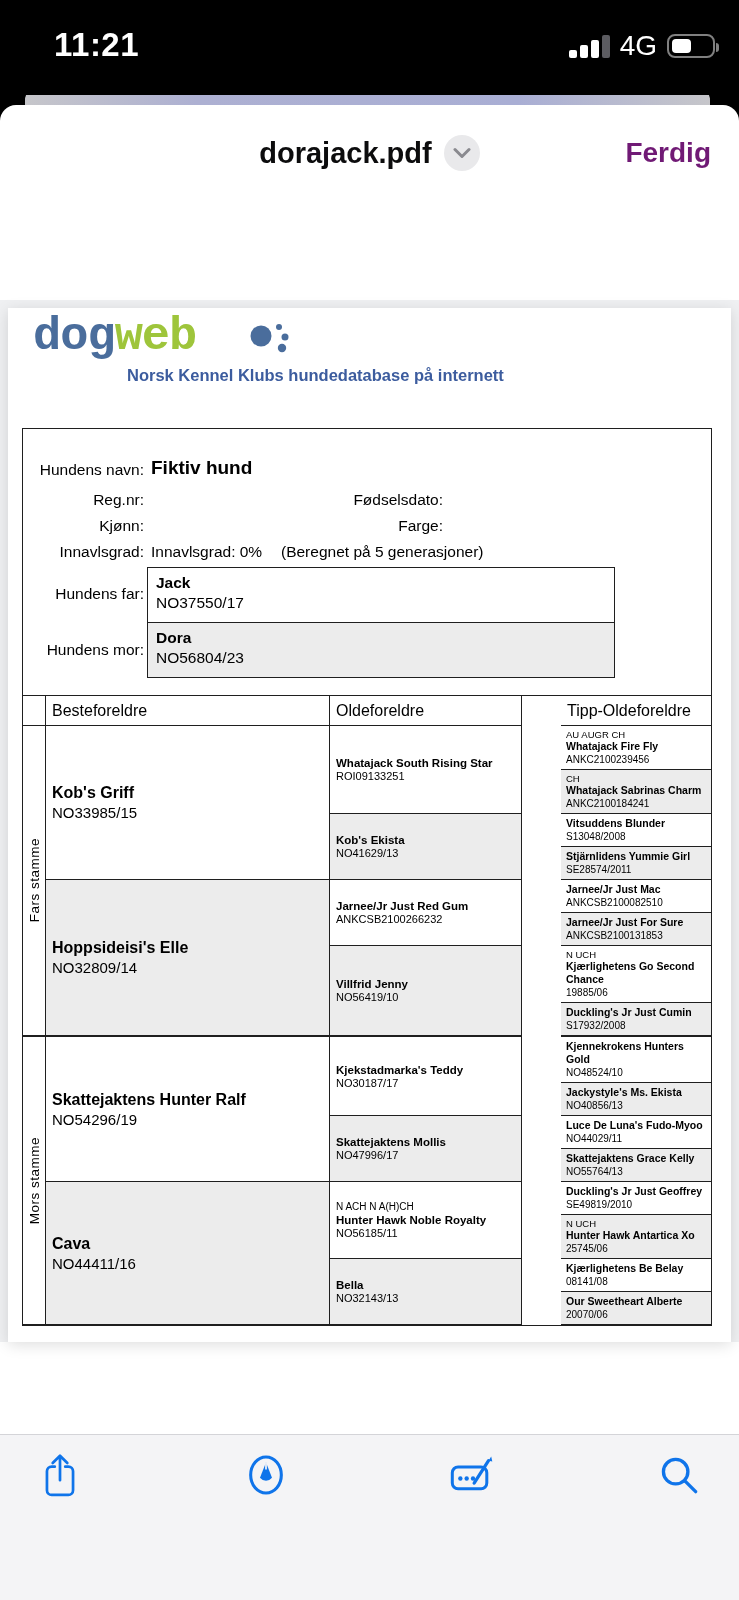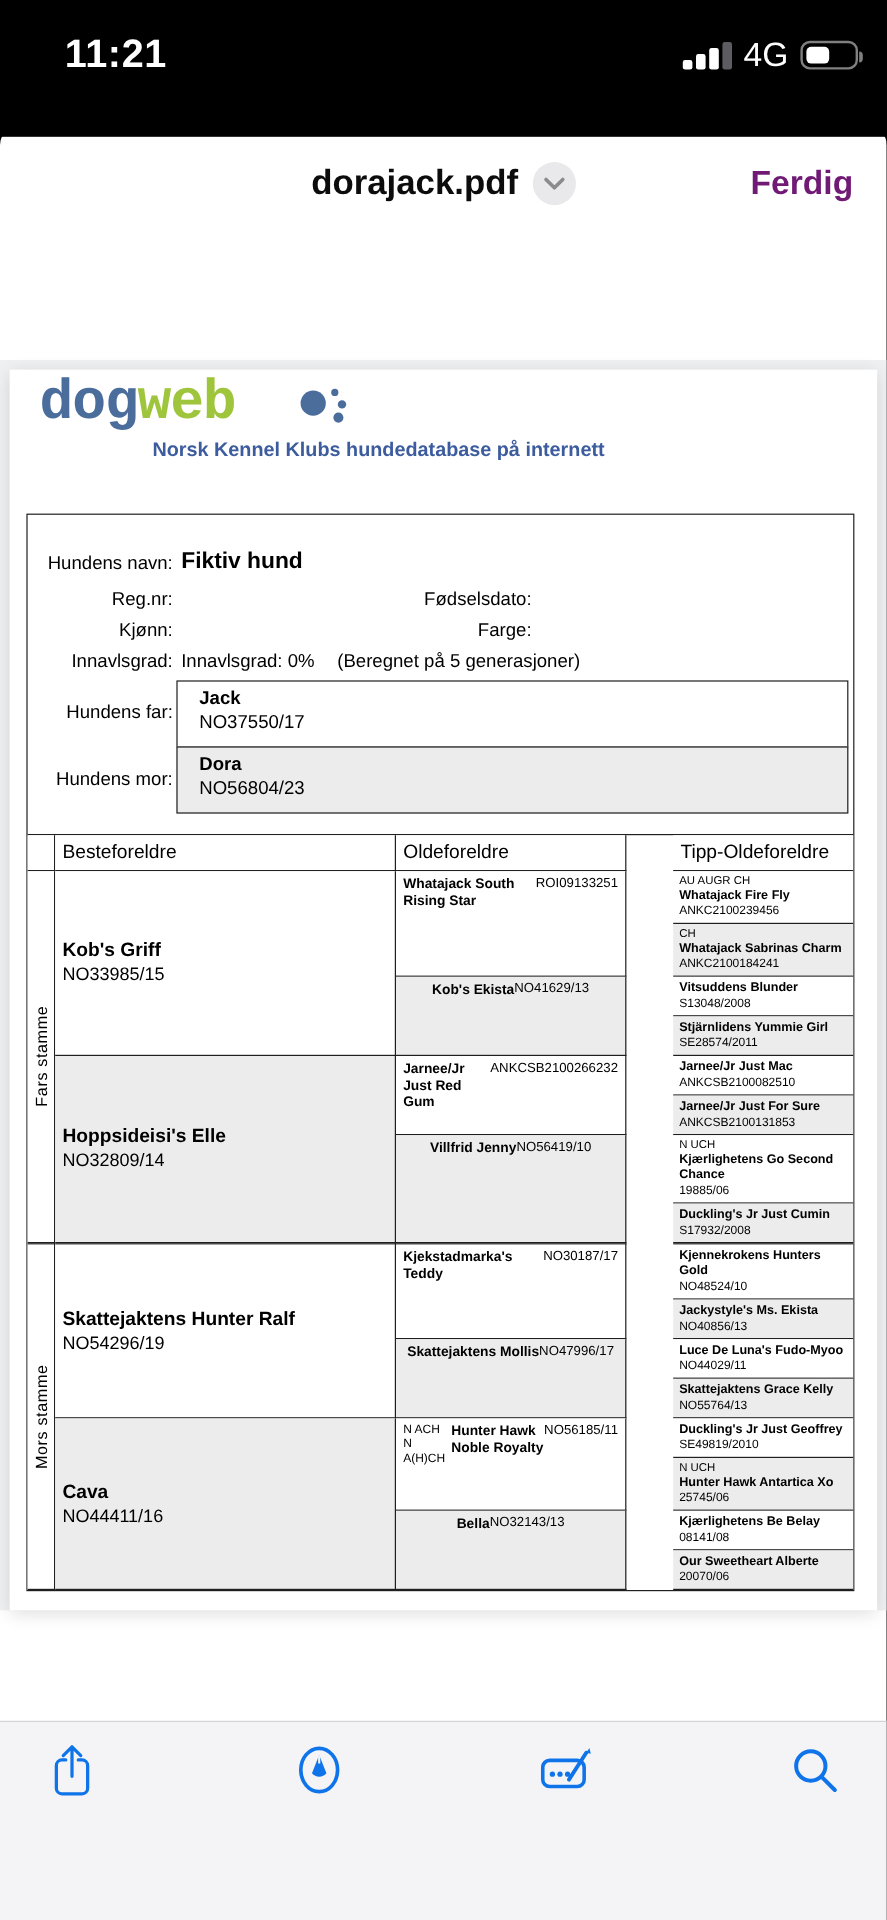--- a/index.html
+++ b/index.html
@@ -4,21 +4,21 @@
 <style>
   * { margin:0; padding:0; box-sizing:border-box; }
   html,body { background:#000; }
   #screen {
     position:relative; width:739px; height:1600px; margin:0 auto;
     background:#000; overflow:hidden;
     font-family:"Liberation Sans", sans-serif;
     -webkit-font-smoothing:antialiased;
   }
   
-  .statusbar { position:absolute; left:0; top:0; width:739px; height:114px; background:#000; z-index:30; }
+  .statusbar { position:absolute; left:0; top:0; width:739px; height:95px; background:#000; z-index:30; }
   .sb-time { position:absolute; left:54px; top:26px; color:#fff; font-size:33px; font-weight:700; letter-spacing:.5px; }
   .sb-right { position:absolute; right:24px; top:30px; display:flex; align-items:center; gap:10px; }
   .sig { display:flex; align-items:flex-end; gap:3px; height:24px; }
   .sig i { display:block; width:8px; border-radius:2px; background:#fff; }
   .sig i.dim { background:#5c5c61; }
   .sb-net { color:#fff; font-size:28px; font-weight:500; }
   .batt { position:relative; width:48px; height:24px; border:2px solid rgba(255,255,255,.5); border-radius:8px; }
   .batt .fill { position:absolute; left:3px; top:3px; bottom:3px; width:19px; background:#fff; border-radius:4px; }
   .batt .cap { position:absolute; right:-6px; top:7px; width:3px; height:9px; background:rgba(255,255,255,.5); border-radius:0 3px 3px 0; }
   
@@ -38,37 +38,37 @@
   .logo-text { position:absolute; left:33px; top:310px; font-size:47px; font-weight:700; letter-spacing:-1px; }
   .logo-dog { color:#4a6d9c; } .logo-web { color:#9ec53b; }
   .tagline { position:absolute; left:127px; top:366px; font-size:16.5px; font-weight:700; color:#3c5c9e; }
   
   .outer-box { position:absolute; left:22px; top:428px; width:690px; border:1.5px solid #1f1f1f; background:#fff; }
   .info-area { position:relative; height:266px; }
   .ilabel { position:absolute; width:125px; text-align:right; font-size:15.5px; color:#000; left:-4px; }
   .rlabel { position:absolute; width:120px; text-align:right; font-size:15.5px; color:#000; left:300px; }
   .ival { position:absolute; font-size:15.5px; color:#000; }
   .name-val { font-size:19px; font-weight:700; }
-  .parent-box { position:absolute; left:124px; width:560px; height:56px; border:1.5px solid #1f1f1f; padding:5px 18px; }
+  .parent-box { position:absolute; left:124px; width:468px; height:56px; border:1.5px solid #1f1f1f; padding:5px 8px; }
   .parent-box .pname { font-size:15.5px; font-weight:700; line-height:20px; }
   .parent-box .preg { font-size:15.5px; line-height:20px; }
   .mor { background:#ececec; }
   
   .ped-grid { display:grid; grid-template-columns:23px 284px 192px auto; border-top:1.5px solid #1f1f1f; width:100%; }
   .cell { border-right:1px solid #1f1f1f; border-bottom:1px solid #1f1f1f; background:#fff; overflow:hidden; }
   .lastcol { border-right:none;margin-left:39px; }
   .shaded { background:#ececec; }
   .thick { border-top:1px solid #1f1f1f; }
   .hdr { height:30px; display:flex; align-items:center; padding-left:6px; font-size:16px; color:#000; }
   .stamme { display:flex; align-items:center; justify-content:center; }
   .stamme span { writing-mode:vertical-rl; transform:rotate(180deg); font-size:13.5px; letter-spacing:.5px; white-space:nowrap; }
   .beste { display:flex; flex-direction:column; justify-content:center; padding:6px 6px; }
   .beste .b-name { font-size:16px; font-weight:700; line-height:20px; }
   .beste .b-reg { font-size:15px; line-height:19px; }
-  .olde { display:flex; flex-direction:row; justify-content:center; padding:4px 6px; }
+  .olde { display:flex; flex-direction:column; justify-content:center; padding:4px 6px; }
   .olde .o-title { font-size:10px; line-height:12px; }
   .olde .o-name { font-size:11.5px; font-weight:700; line-height:14px; }
   .olde .o-reg { font-size:11px; line-height:13px; }
   .tipp { padding:3px 5px; min-height:33px; }
   .tipp .t-title { font-size:9.5px; line-height:11px; }
   .tipp .t-title:empty { display:none; }
   .olde .o-title:empty { display:none; }
   .tipp .t-name { font-size:10.5px; font-weight:700; line-height:13px; }
   .tipp .t-reg { font-size:10px; line-height:13px; }
   

